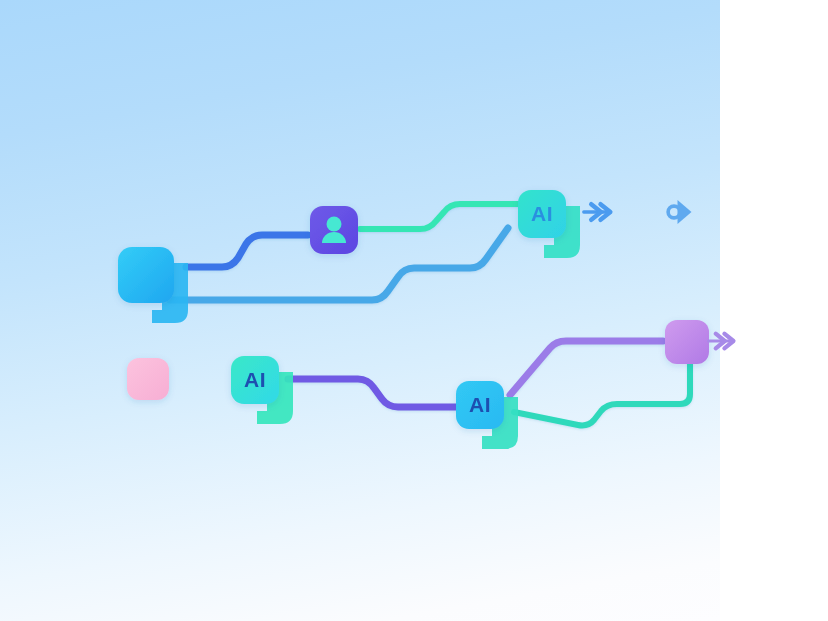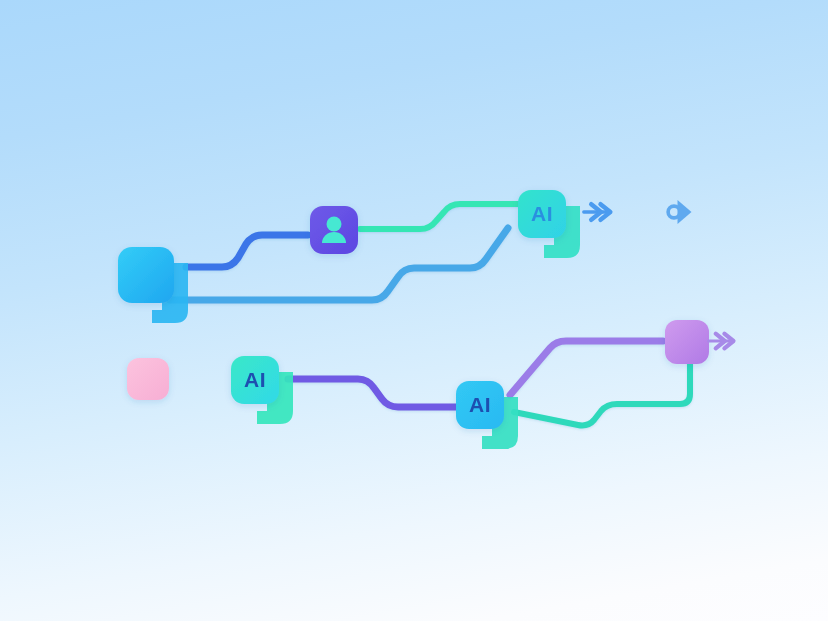--- a/index.html
+++ b/index.html
@@ -33,21 +33,21 @@
   .node-label {
     font-family: "Liberation Sans", sans-serif;
     font-weight: 700;
     letter-spacing: 0.5px;
     user-select: none;
   }
 </style>
 </head>
 <body>
 
-<div id="canvas" style="width: 828px; height: 621px;">
+<div id="canvas" style="width: 720px; height: 621px;">
   <svg id="flow-svg" viewBox="0 0 828 621">
     <defs>
 
       <filter id="softshadow" x="-60%" y="-60%" width="220%" height="220%">
         <feDropShadow dx="0" dy="2" stdDeviation="3" flood-color="#2a6bb0" flood-opacity="0.16"></feDropShadow>
       </filter>
       <filter id="lineglow" x="-30%" y="-60%" width="160%" height="220%">
         <feDropShadow dx="0" dy="1" stdDeviation="1.2" flood-color="#3a7fc0" flood-opacity="0.18"></feDropShadow>
       </filter>
     <linearGradient id="grad-start-node" x1="0" y1="0" x2="1" y2="1">

